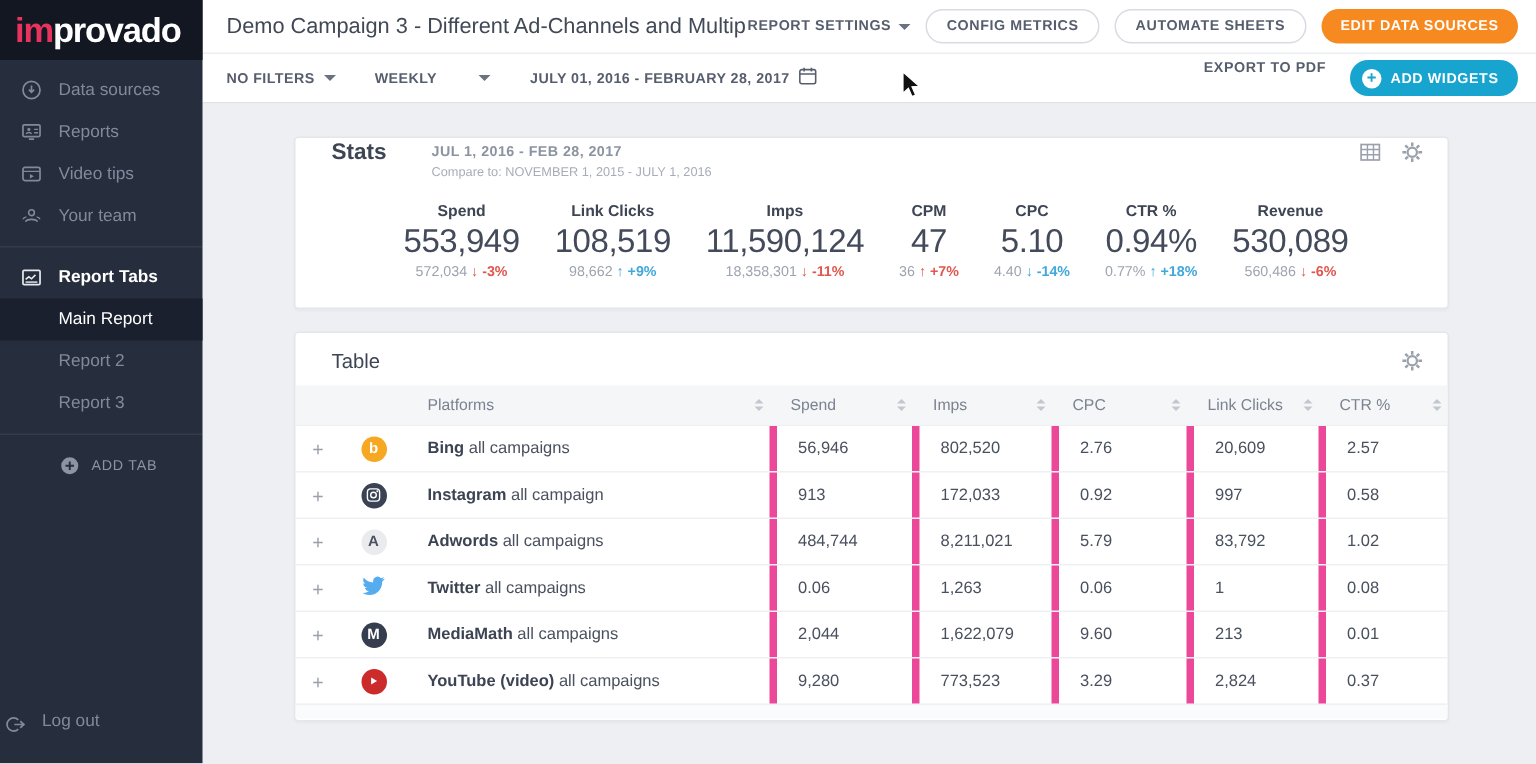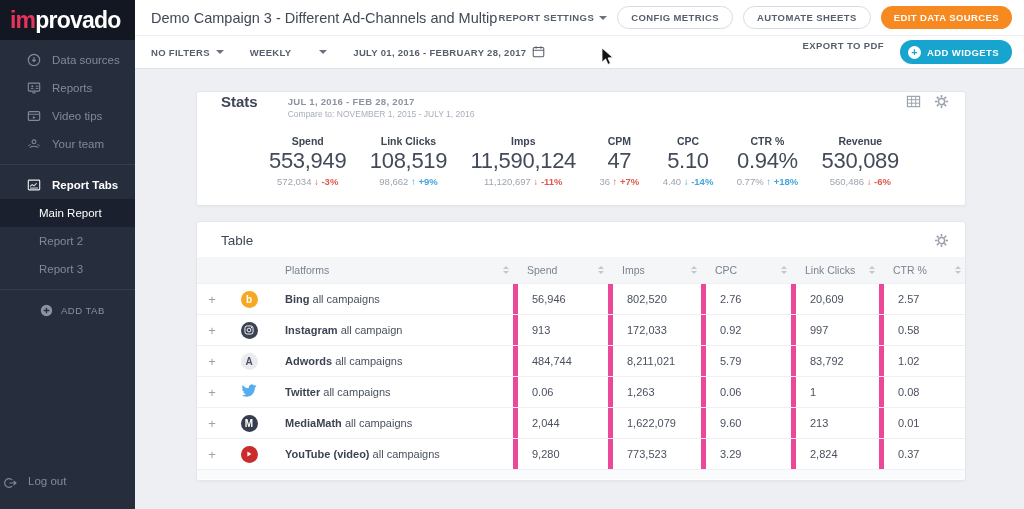--- a/index.html
+++ b/index.html
@@ -7,21 +7,21 @@
     font-family:"Liberation Sans","DejaVu Sans",sans-serif; }
   .app { position:relative; width:1024px; height:509px; overflow:hidden; background:#edeff2; }
 
   
   .sidebar { position:absolute; left:0; top:0; width:135px; height:509px; background:#262d3c;
     display:flex; flex-direction:column; z-index:5; }
   .logo { height:40px; background:#121722; color:#fff; font-size:23px; font-weight:bold;
     letter-spacing:-0.8px; display:flex; align-items:center; padding-left:10px; cursor:pointer; }
   .logo .im { color:#e8335f; }
   .nav { flex:1; padding-top:6px; }
-  .nav-item { height:28px; display:flex; align-items:center; padding-left:26px;
+  .nav-item { height:28px; display:flex; align-items:center; padding-left:13px;
     color:#818a9c; font-size:11.5px; cursor:pointer; }
   .nav-item .ic { width:16px; height:16px; margin-right:10px; display:flex; align-items:center; justify-content:center; }
   .nav-item.active { color:#fff; font-weight:bold; }
   .nav-item.selected { background:#1a202d; color:#fff; }
   .nav-sub { padding-left:39px; }
   .nav-div { border-top:1px solid rgba(255,255,255,0.07); margin:6px 0; }
   .addtab { height:28px; display:flex; align-items:center; padding-left:40px; color:#8b93a4;
     font-size:9.5px; letter-spacing:0.5px; cursor:pointer; }
   .addtab .ic { width:13px; height:13px; margin-right:8px; }
   .logout { height:34px; display:flex; align-items:flex-start; padding-left:2px; color:#818a9c;
@@ -267,21 +267,21 @@
             <div class="m-sub"><span>572,034</span> <span class="m-delta" style="color: rgb(224, 87, 79);"><span>↓</span> <span>-3%</span></span></div>
           </div>
           <div class="metric">
             <div class="m-label">Link Clicks</div>
             <div class="m-value">108,519</div>
             <div class="m-sub"><span>98,662</span> <span class="m-delta" style="color: rgb(65, 167, 220);"><span>↑</span> <span>+9%</span></span></div>
           </div>
           <div class="metric">
             <div class="m-label">Imps</div>
             <div class="m-value">11,590,124</div>
-            <div class="m-sub"><span>11,120,697</span> <span class="m-delta" style="color: rgb(224, 87, 79);"><span>↓</span> <span>-11%</span></span></div>
+            <div class="m-sub"><span>18,358,301</span> <span class="m-delta" style="color: rgb(224, 87, 79);"><span>↓</span> <span>-11%</span></span></div>
           </div>
           <div class="metric">
             <div class="m-label">CPM</div>
             <div class="m-value">47</div>
             <div class="m-sub"><span>36</span> <span class="m-delta" style="color: rgb(224, 87, 79);"><span>↑</span> <span>+7%</span></span></div>
           </div>
           <div class="metric">
             <div class="m-label">CPC</div>
             <div class="m-value">5.10</div>
             <div class="m-sub"><span>4.40</span> <span class="m-delta" style="color: rgb(65, 167, 220);"><span>↓</span> <span>-14%</span></span></div>

